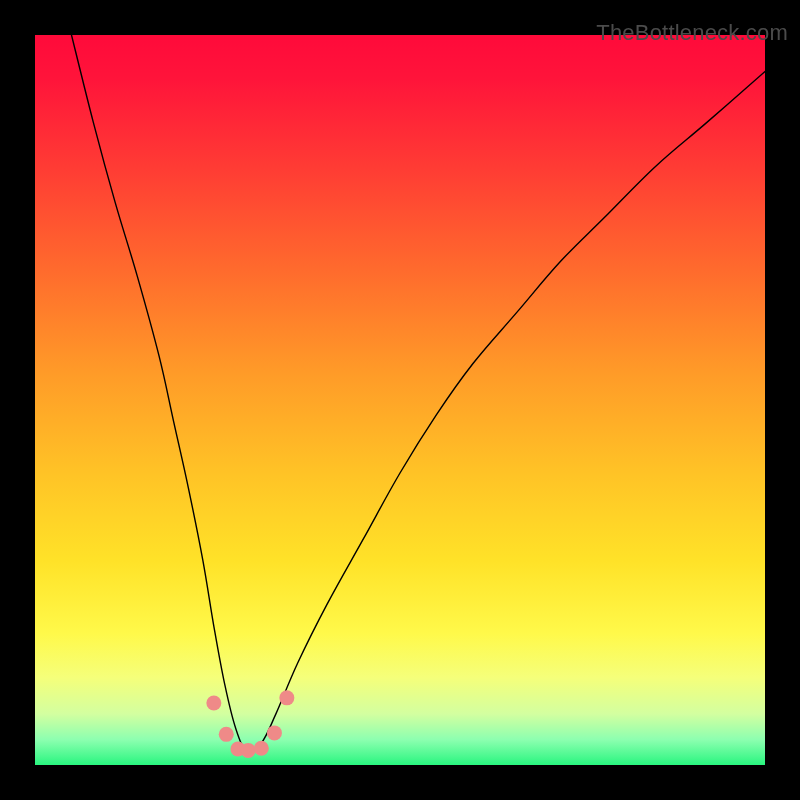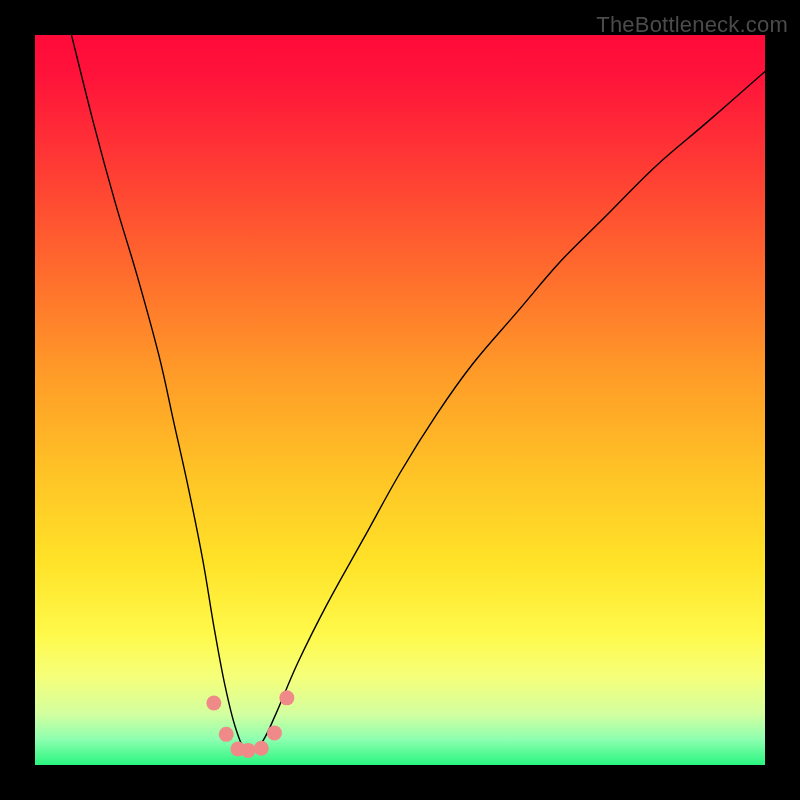--- a/index.html
+++ b/index.html
@@ -11,21 +11,21 @@
     overflow: hidden;
   }
   .container {
     position: relative;
     width: 800px;
     height: 800px;
     background: #000;
   }
   .watermark {
     position: absolute;
-    top: 12px;
+    top: 20px;
     right: 12px;
     color: #4b4b4b;
     font-family: Arial, Helvetica, sans-serif;
     font-size: 22px;
     font-weight: 500;
     letter-spacing: 0.2px;
     z-index: 10;
     margin-left: 16px;
   }
   .plot-area {

